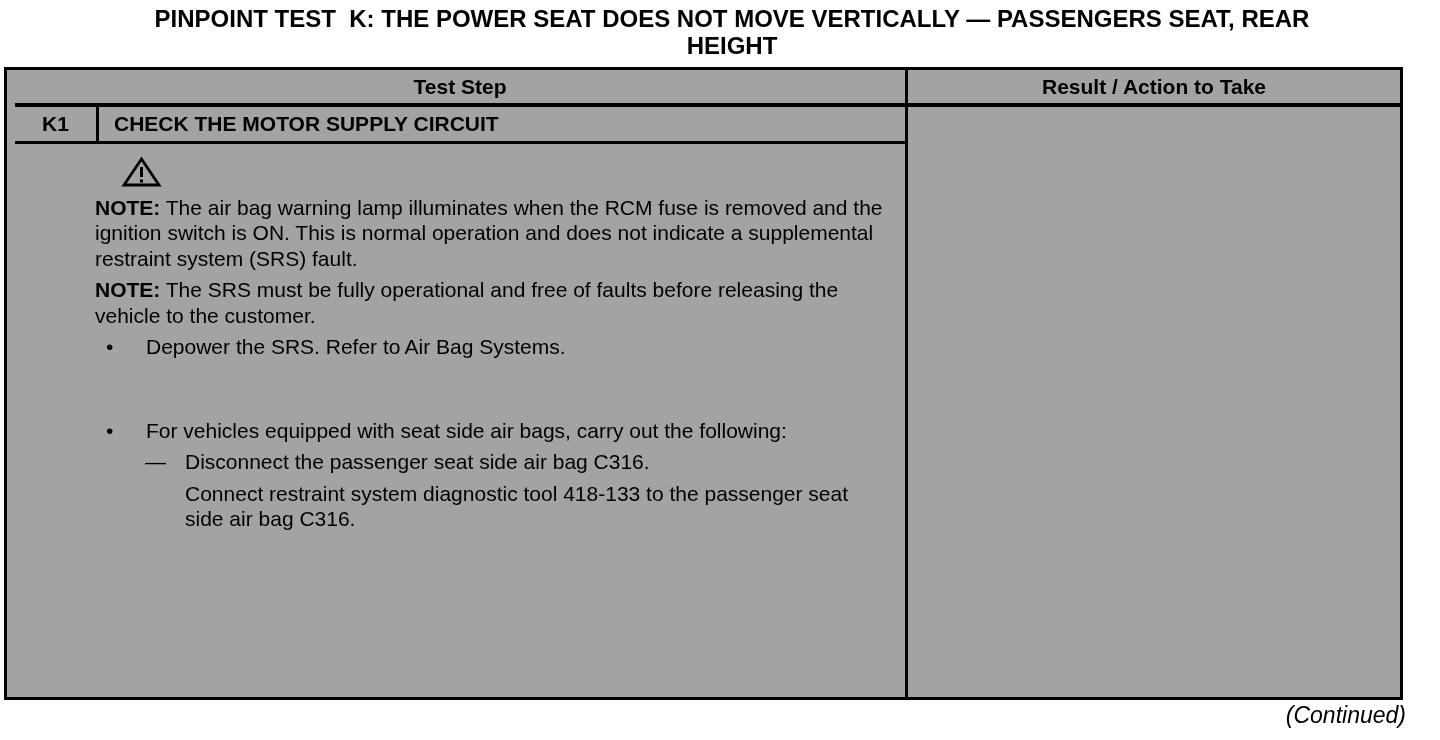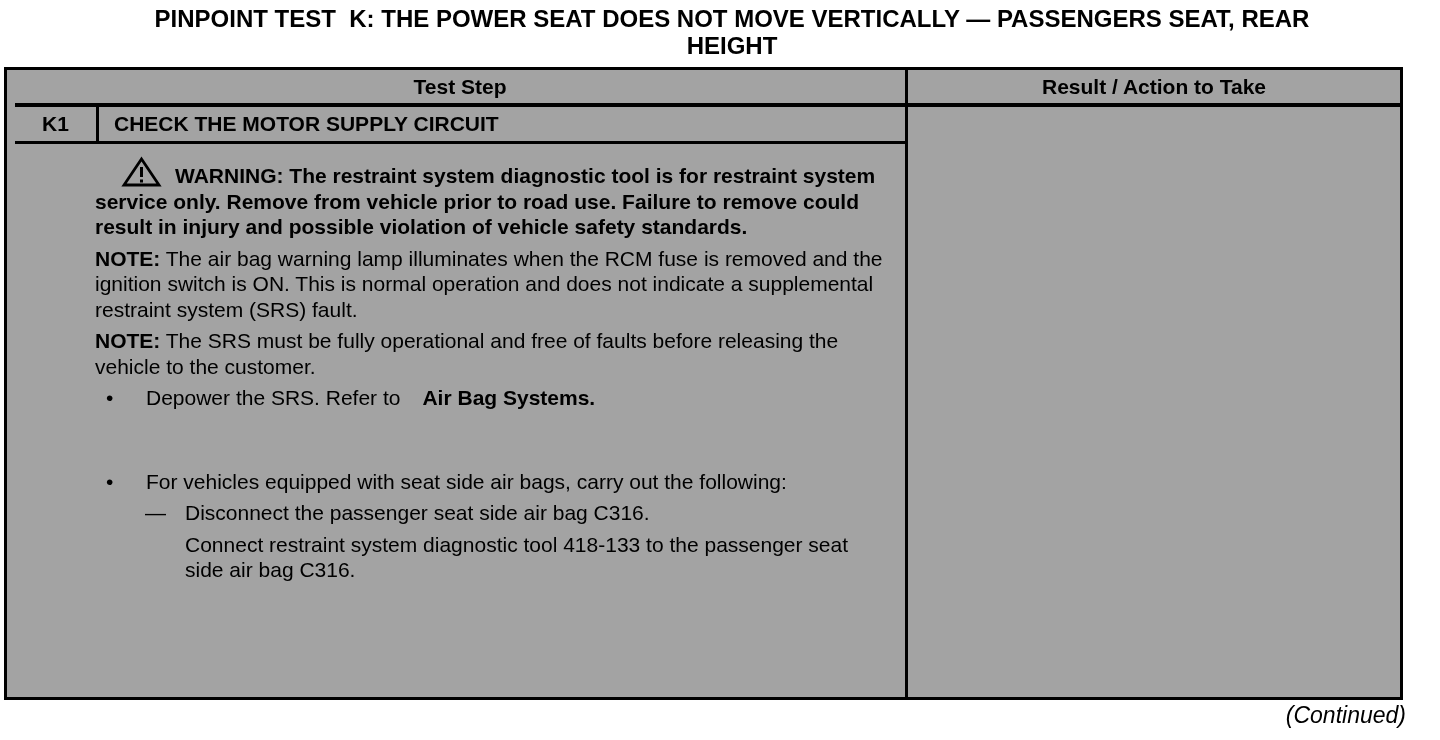--- a/index.html
+++ b/index.html
@@ -93,21 +93,21 @@
     display: inline-block;
     vertical-align: -5px;
     margin: 0 13px 0 26px;
   }
   .blk.bullet { position: relative; padding-left: 51px; }
   .blk.bullet .marker { position: absolute; left: 11px; }
   .blk.dash { position: relative; padding-left: 90px; }
   .blk.dash .marker { position: absolute; left: 50px; }
   .blk.continuation { padding-left: 90px; margin-top: 0; }
   .blk.spacer { height: 46px; }
-  .ref { margin-left: 22px; font-weight: bold; }
+  .ref { margin-left: 4px; }
 
   .continued {
     position: absolute;
     top: 702px;
     right: 34px;
     font-size: 23px;
     font-style: italic;
   }
 </style>
 </head>
@@ -129,21 +129,21 @@
       <div class="left-col">
         <div class="step-row">
           <div class="step-id">K1</div>
           <div class="step-title">CHECK THE MOTOR SUPPLY CIRCUIT</div>
         </div>
         <div class="step-body">
             <div class="blk warning"><svg width="41" height="32" viewBox="0 0 41 32" class="warning-icon">
                 <polygon points="20.5,3 38,29 3,29" fill="none" stroke="#000" stroke-width="2.8" stroke-linejoin="miter"></polygon>
                 <rect x="19" y="11" width="3" height="10" fill="#000"></rect>
                 <rect x="19" y="23.5" width="3" height="3" fill="#000"></rect>
-              </svg><span>WARNING: The restraint system diagnostic tool is for restraint system service only. Remove from vehicle prior to road use. Failure to remove could result in injury and possible violation of vehicle safety standards.</span></div>
+              </svg></div>
             <div class="blk note"><b>NOTE:</b> <span>The air bag warning lamp illuminates when the RCM fuse is removed and the ignition switch is ON. This is normal operation and does not indicate a supplemental restraint system (SRS) fault.</span></div>
             <div class="blk note"><b>NOTE:</b> <span>The SRS must be fully operational and free of faults before releasing the vehicle to the customer.</span></div>
             <div class="blk bullet"><span class="marker">•</span><span>Depower the SRS. Refer to</span><span class="ref">Air Bag Systems.</span></div>
             <div class="blk spacer"></div>
             <div class="blk bullet"><span class="marker">•</span><span>For vehicles equipped with seat side air bags, carry out the following:</span></div>
             <div class="blk dash"><span class="marker">—</span><span>Disconnect the passenger seat side air bag C316.</span></div>
             <div class="blk continuation">Connect restraint system diagnostic tool 418-133 to the passenger seat side air bag C316.</div>
           </div>
       </div>
       <div class="right-col"></div>

